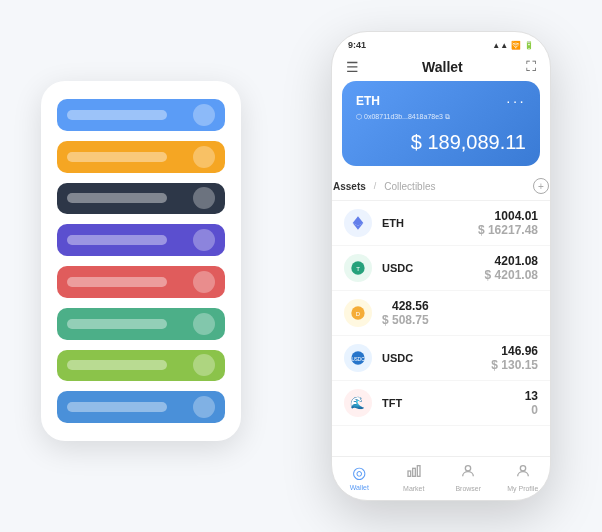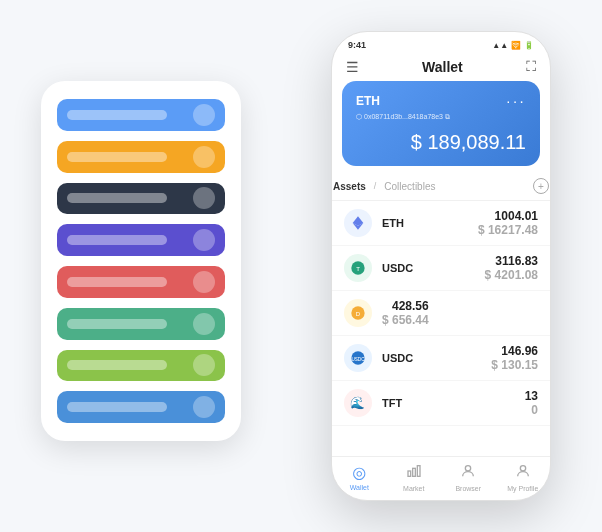--- a/index.html
+++ b/index.html
@@ -406,35 +406,35 @@
 
       <div class="asset-row">
         <div class="asset-icon icon-usdt" style="color:#26a17b;">
           <svg width="16" height="16" viewBox="0 0 24 24" fill="#26a17b">
               <circle cx="12" cy="12" r="10"></circle>
               <text x="12" y="16" text-anchor="middle" font-size="9" fill="white">T</text>
             </svg>
         </div>
         <span class="asset-name">USDC</span>
         <div class="asset-values">
-          <div class="asset-amount">3116.83</div>
+          <div class="asset-amount">4201.08</div>
           <div class="asset-usd">$ 4201.08</div>
         </div>
       </div>
 
       <div class="asset-row">
         <div class="asset-icon icon-dai" style="color:#f5ac37;">
           <svg width="16" height="16" viewBox="0 0 24 24" fill="#f5ac37">
               <circle cx="12" cy="12" r="10"></circle>
               <text x="12" y="16" text-anchor="middle" font-size="9" fill="white">D</text>
             </svg>
         </div>
         <div class="asset-values">
           <div class="asset-amount">428.56</div>
-          <div class="asset-usd">$ 656.44</div>
+          <div class="asset-usd">$ 508.75</div>
         </div>
       </div>
 
       <div class="asset-row">
         <div class="asset-icon icon-usdc" style="color:#2775ca;">
           <svg width="16" height="16" viewBox="0 0 24 24" fill="#2775ca">
               <circle cx="12" cy="12" r="10"></circle>
               <text x="12" y="16" text-anchor="middle" font-size="7" fill="white">USDC</text>
             </svg>
         </div>

